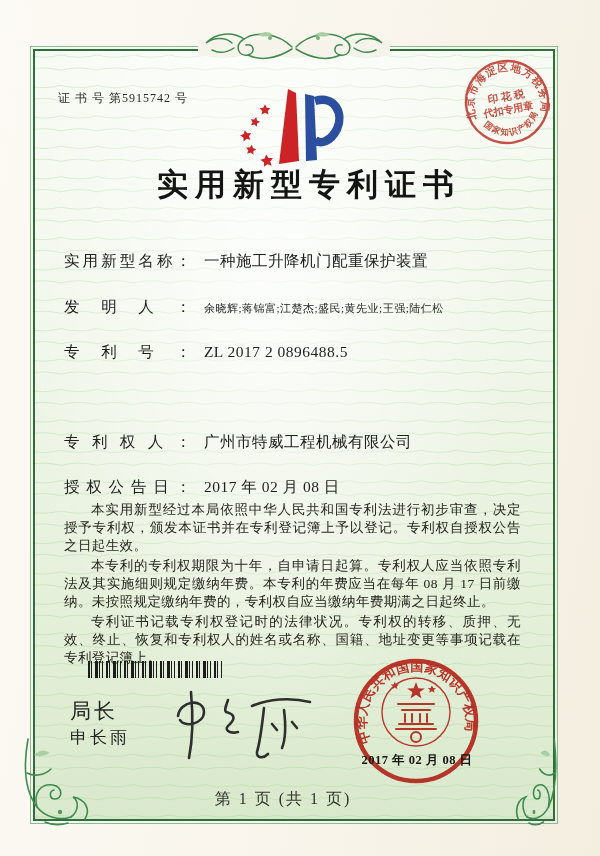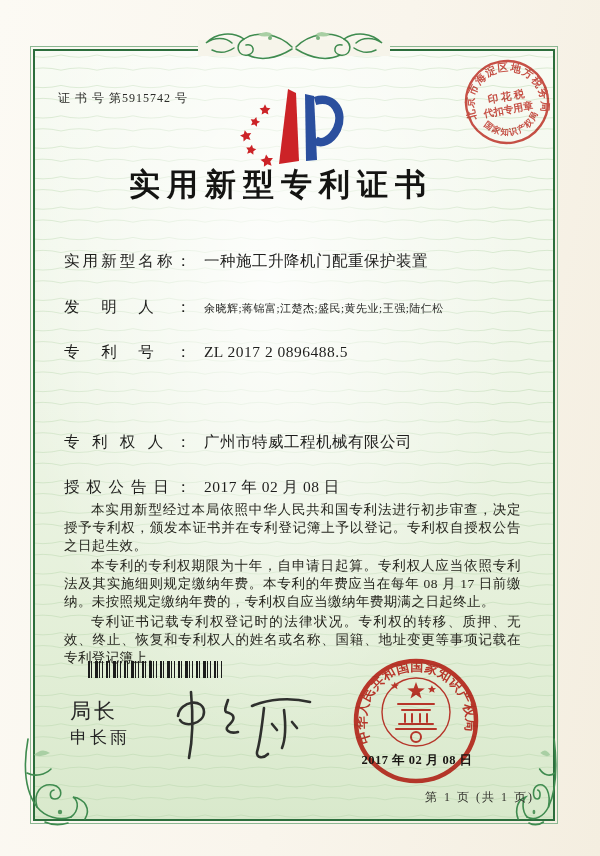--- a/index.html
+++ b/index.html
@@ -9,21 +9,21 @@
   .frame{position:absolute;left:33px;top:49px;width:518px;height:768px;
          border:2px solid #2c6e3c;outline:1px solid #8cb892;outline-offset:2px;}
   .inner{position:absolute;inset:0;overflow:hidden;
          background:linear-gradient(180deg,#f8fbf4 0%,#f0f6e9 40%,#e5f0da 72%,#d9e9cc 100%);}
   .inner svg{position:absolute;left:0;top:0;}
   #wave-g path{fill:none;stroke:#b4d4a8;stroke-width:.8;opacity:.55;}
   .inner .sheen{position:absolute;inset:0;
          background:radial-gradient(ellipse at 45% 30%,rgba(255,255,255,.8) 0%,rgba(255,255,255,0) 62%);}
   .abs{position:absolute;}
   .cert-no{left:58px;top:90px;font-size:12px;letter-spacing:1px;color:#2b2b28;}
-  .title{left:22px;top:164px;width:518px;text-align:center;font-size:31px;font-weight:bold;
+  .title{left:50px;top:164px;width:518px;text-align:center;font-size:31px;font-weight:bold;
          letter-spacing:7px;color:#141412;}
   .field{left:64px;width:480px;font-size:15.5px;color:#1e1e1c;white-space:nowrap;}
   .flabel{display:inline-block;width:127px;text-align:justify;text-align-last:justify;}
   .fvalue{margin-left:9px;letter-spacing:.5px;}
   .body-text{left:64px;top:501px;width:473px;font-size:13.5px;line-height:18px;
              letter-spacing:.4px;color:#26261f;text-align:justify;}
   .body-text p{margin:0 16px 2px 0;text-indent:2em;}
   .barcode{left:88px;top:661px;width:134px;height:17px;
     background:repeating-linear-gradient(90deg,
       #1c1c1c 0 2px,rgba(0,0,0,0) 2px 3px,
@@ -33,21 +33,21 @@
       #1c1c1c 14px 15px,rgba(0,0,0,0) 15px 18px);}
   .director-label{left:70px;top:697px;font-size:21px;letter-spacing:3px;color:#262626;
                   font-family:"Liberation Sans","DejaVu Sans",sans-serif;}
   .director-name{left:70px;top:726px;font-size:17px;letter-spacing:3px;color:#262626;
                  font-family:Liberation Serif, serif;}
   .sig{left:160px;top:686px;}
   .seal{left:349px;top:654px;mix-blend-mode:multiply;opacity:.95;}
   .seal-date{left:350px;top:752px;width:134px;text-align:center;font-size:12.5px;font-weight:bold;
              letter-spacing:.5px;color:#181512;}
   .tax-stamp{left:461px;top:56px;mix-blend-mode:multiply;opacity:.88;transform:rotate(-10deg);}
-  .page-num{left:14px;top:789px;width:520px;text-align:right;font-size:12px;color:#33332e;letter-spacing:2px;}
+  .page-num{left:23px;top:789px;width:520px;text-align:center;font-size:16px;color:#33332e;letter-spacing:2px;}
   .logo{left:238px;top:84px;}
   .ornament{left:198px;top:26px;}
   .fl-bl{left:14px;top:733px;}
   .fl-br{left:503px;top:733px;}
   .deco path, .deco circle{vector-effect:non-scaling-stroke;}
 </style>
 </head>
 <body>
 
 <div class="page">

